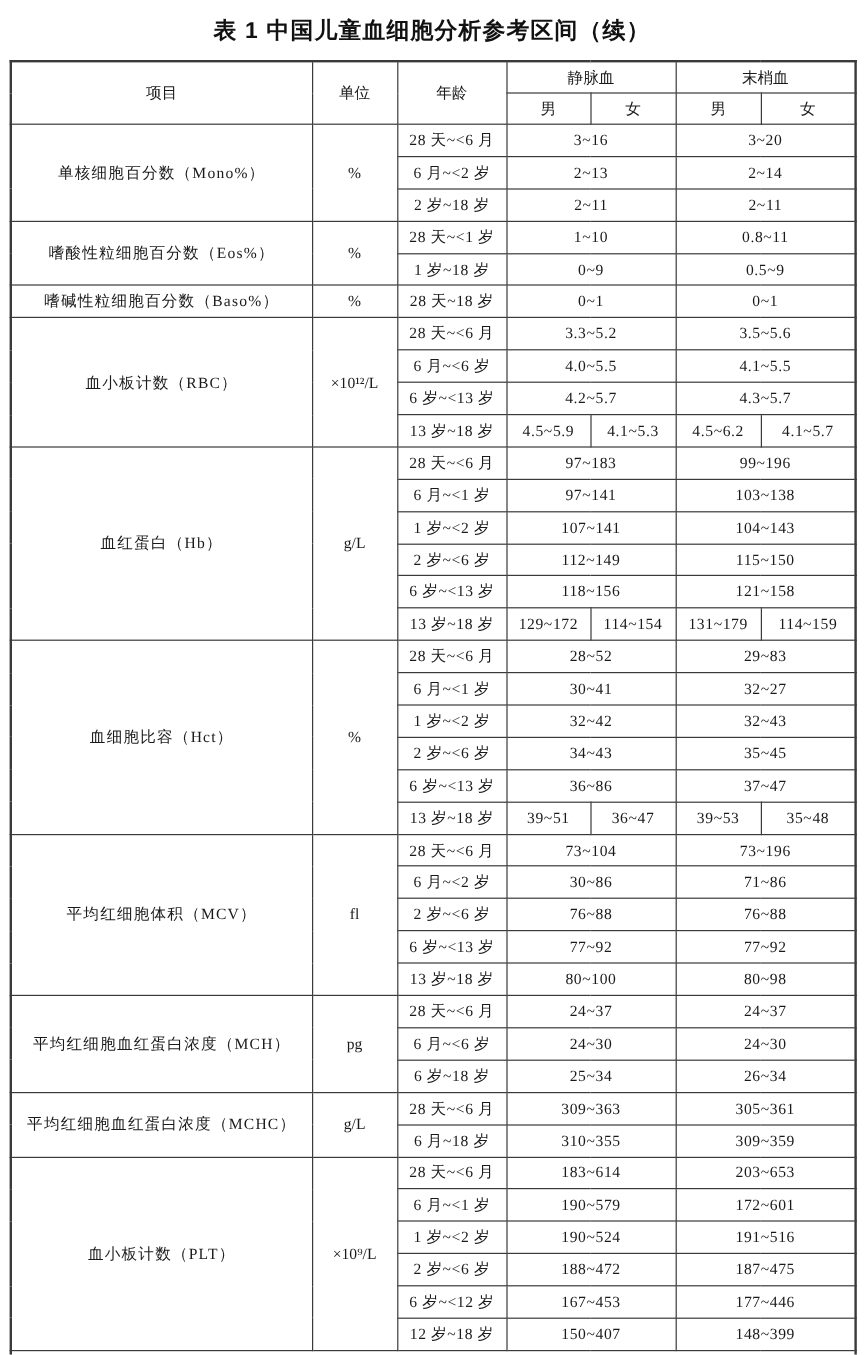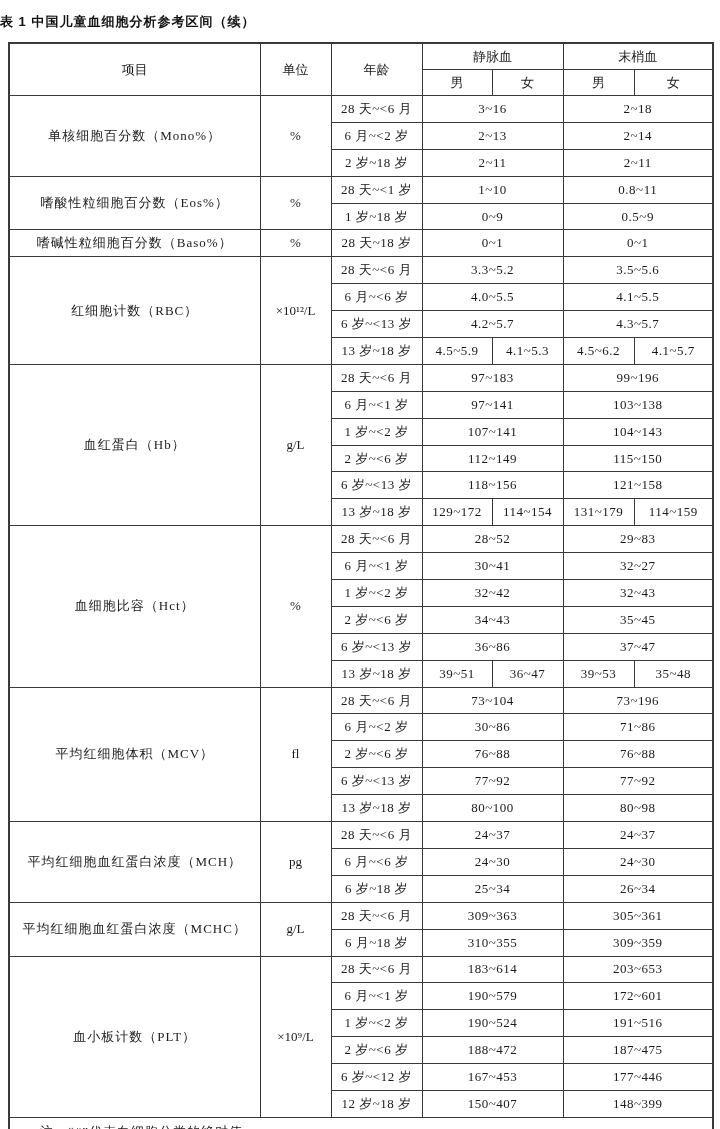--- a/index.html
+++ b/index.html
@@ -6,24 +6,24 @@
   .page {
     width: 720px;
     height: 1129px;
     box-sizing: border-box;
     background: #ffffff;
     color: #1a1a1a;
     font-family: "Liberation Serif", "DejaVu Serif", serif;
     overflow: hidden;
   }
   .title {
-    text-align: left;
+    text-align: center;
     font-family: "Liberation Sans", "DejaVu Sans", sans-serif;
     font-weight: bold;
-    font-size: 13px;
+    font-size: 19px;
     letter-spacing: 1px;
     padding: 13px 0 11px 0;
     color: #111111;
   }
   table.ref-table {
     border-collapse: collapse;
     table-layout: fixed;
     width: 704px;
     margin-left: 8px;
     border: 2px solid #3a3a3a;
@@ -78,21 +78,21 @@
         <th>男</th>
         <th>女</th>
       </tr>
     </thead>
     <tbody id="table-body">
         <tr>
           <td class="item" rowspan="3">单核细胞百分数（Mono%）</td>
           <td class="unit" rowspan="3">%</td>
           <td>28 天~&lt;6 月</td>
           <td colspan="2">3~16</td>
-          <td colspan="2">2~18</td>
+          <td colspan="2">3~20</td>
         </tr>
         <tr>
           <td>6 月~&lt;2 岁</td>
           <td colspan="2">2~13</td>
           <td colspan="2">2~14</td>
         </tr>
         <tr>
           <td>2 岁~18 岁</td>
           <td colspan="2">2~11</td>
           <td colspan="2">2~11</td>
@@ -110,21 +110,21 @@
           <td colspan="2">0.5~9</td>
         </tr>
         <tr>
           <td class="item" rowspan="1">嗜碱性粒细胞百分数（Baso%）</td>
           <td class="unit" rowspan="1">%</td>
           <td>28 天~18 岁</td>
           <td colspan="2">0~1</td>
           <td colspan="2">0~1</td>
         </tr>
         <tr>
-          <td class="item" rowspan="4">红细胞计数（RBC）</td>
+          <td class="item" rowspan="4">血小板计数（RBC）</td>
           <td class="unit" rowspan="4">×10¹²/L</td>
           <td>28 天~&lt;6 月</td>
           <td colspan="2">3.3~5.2</td>
           <td colspan="2">3.5~5.6</td>
         </tr>
         <tr>
           <td>6 月~&lt;6 岁</td>
           <td colspan="2">4.0~5.5</td>
           <td colspan="2">4.1~5.5</td>
         </tr>

